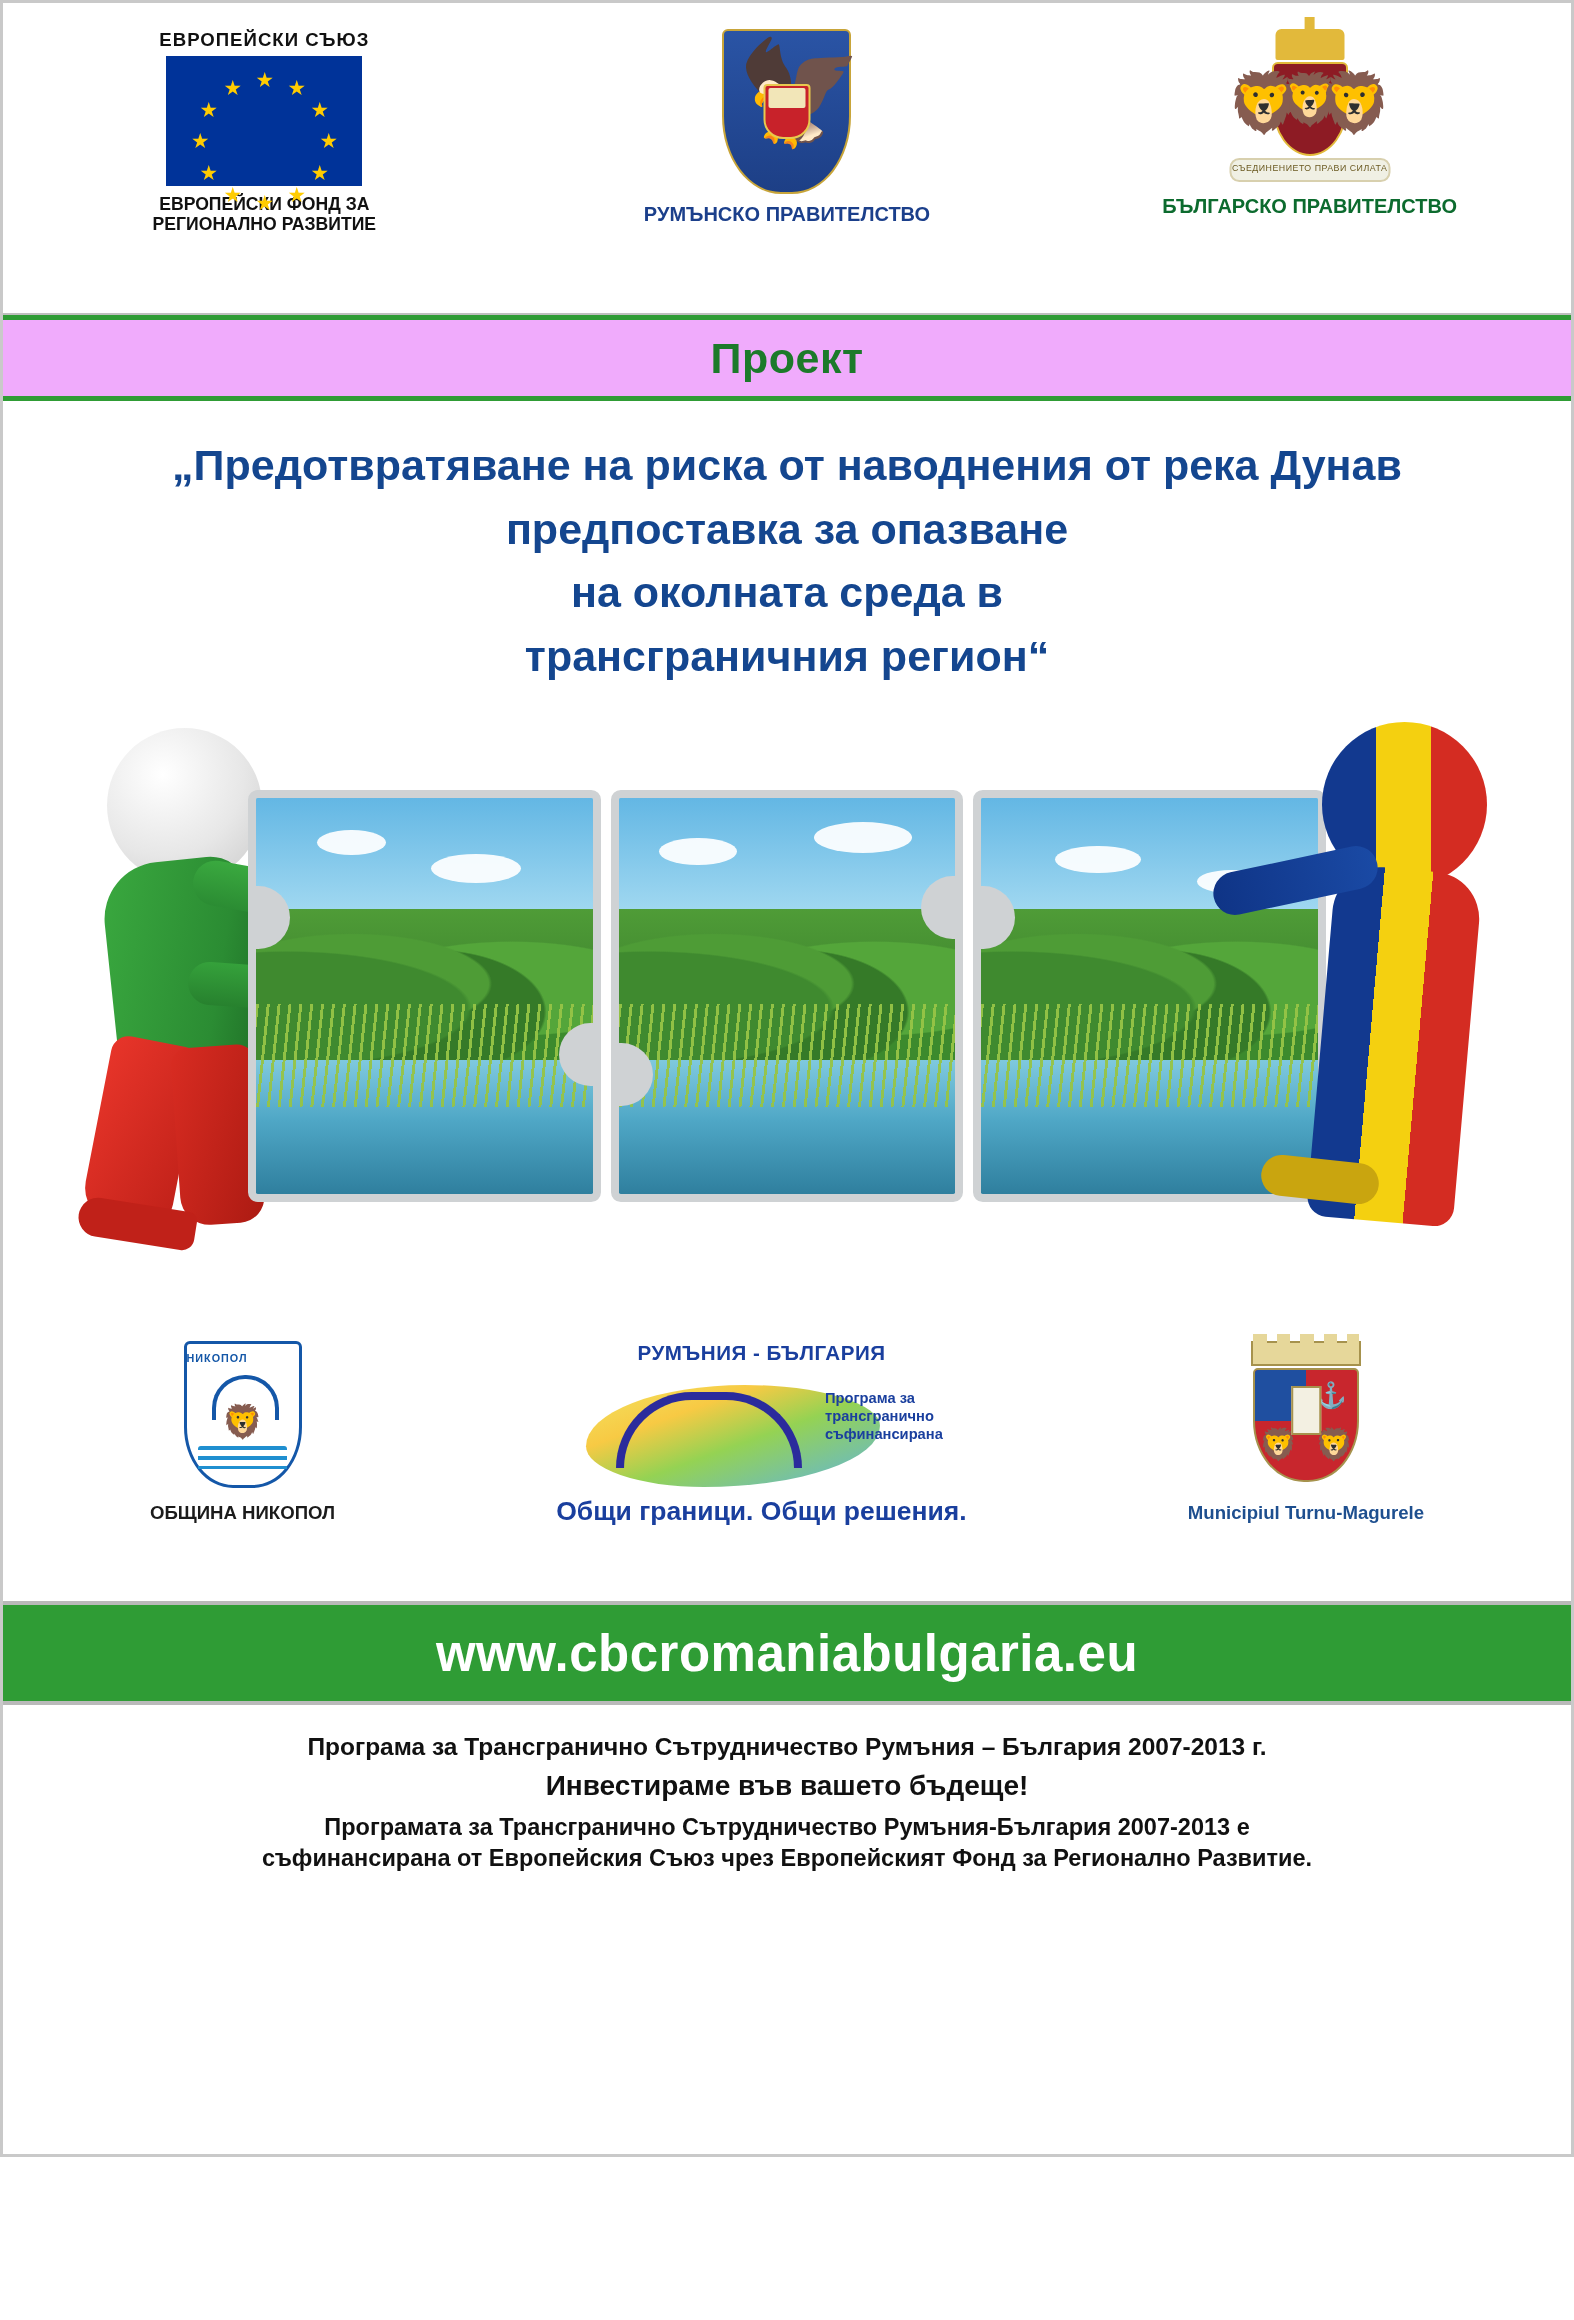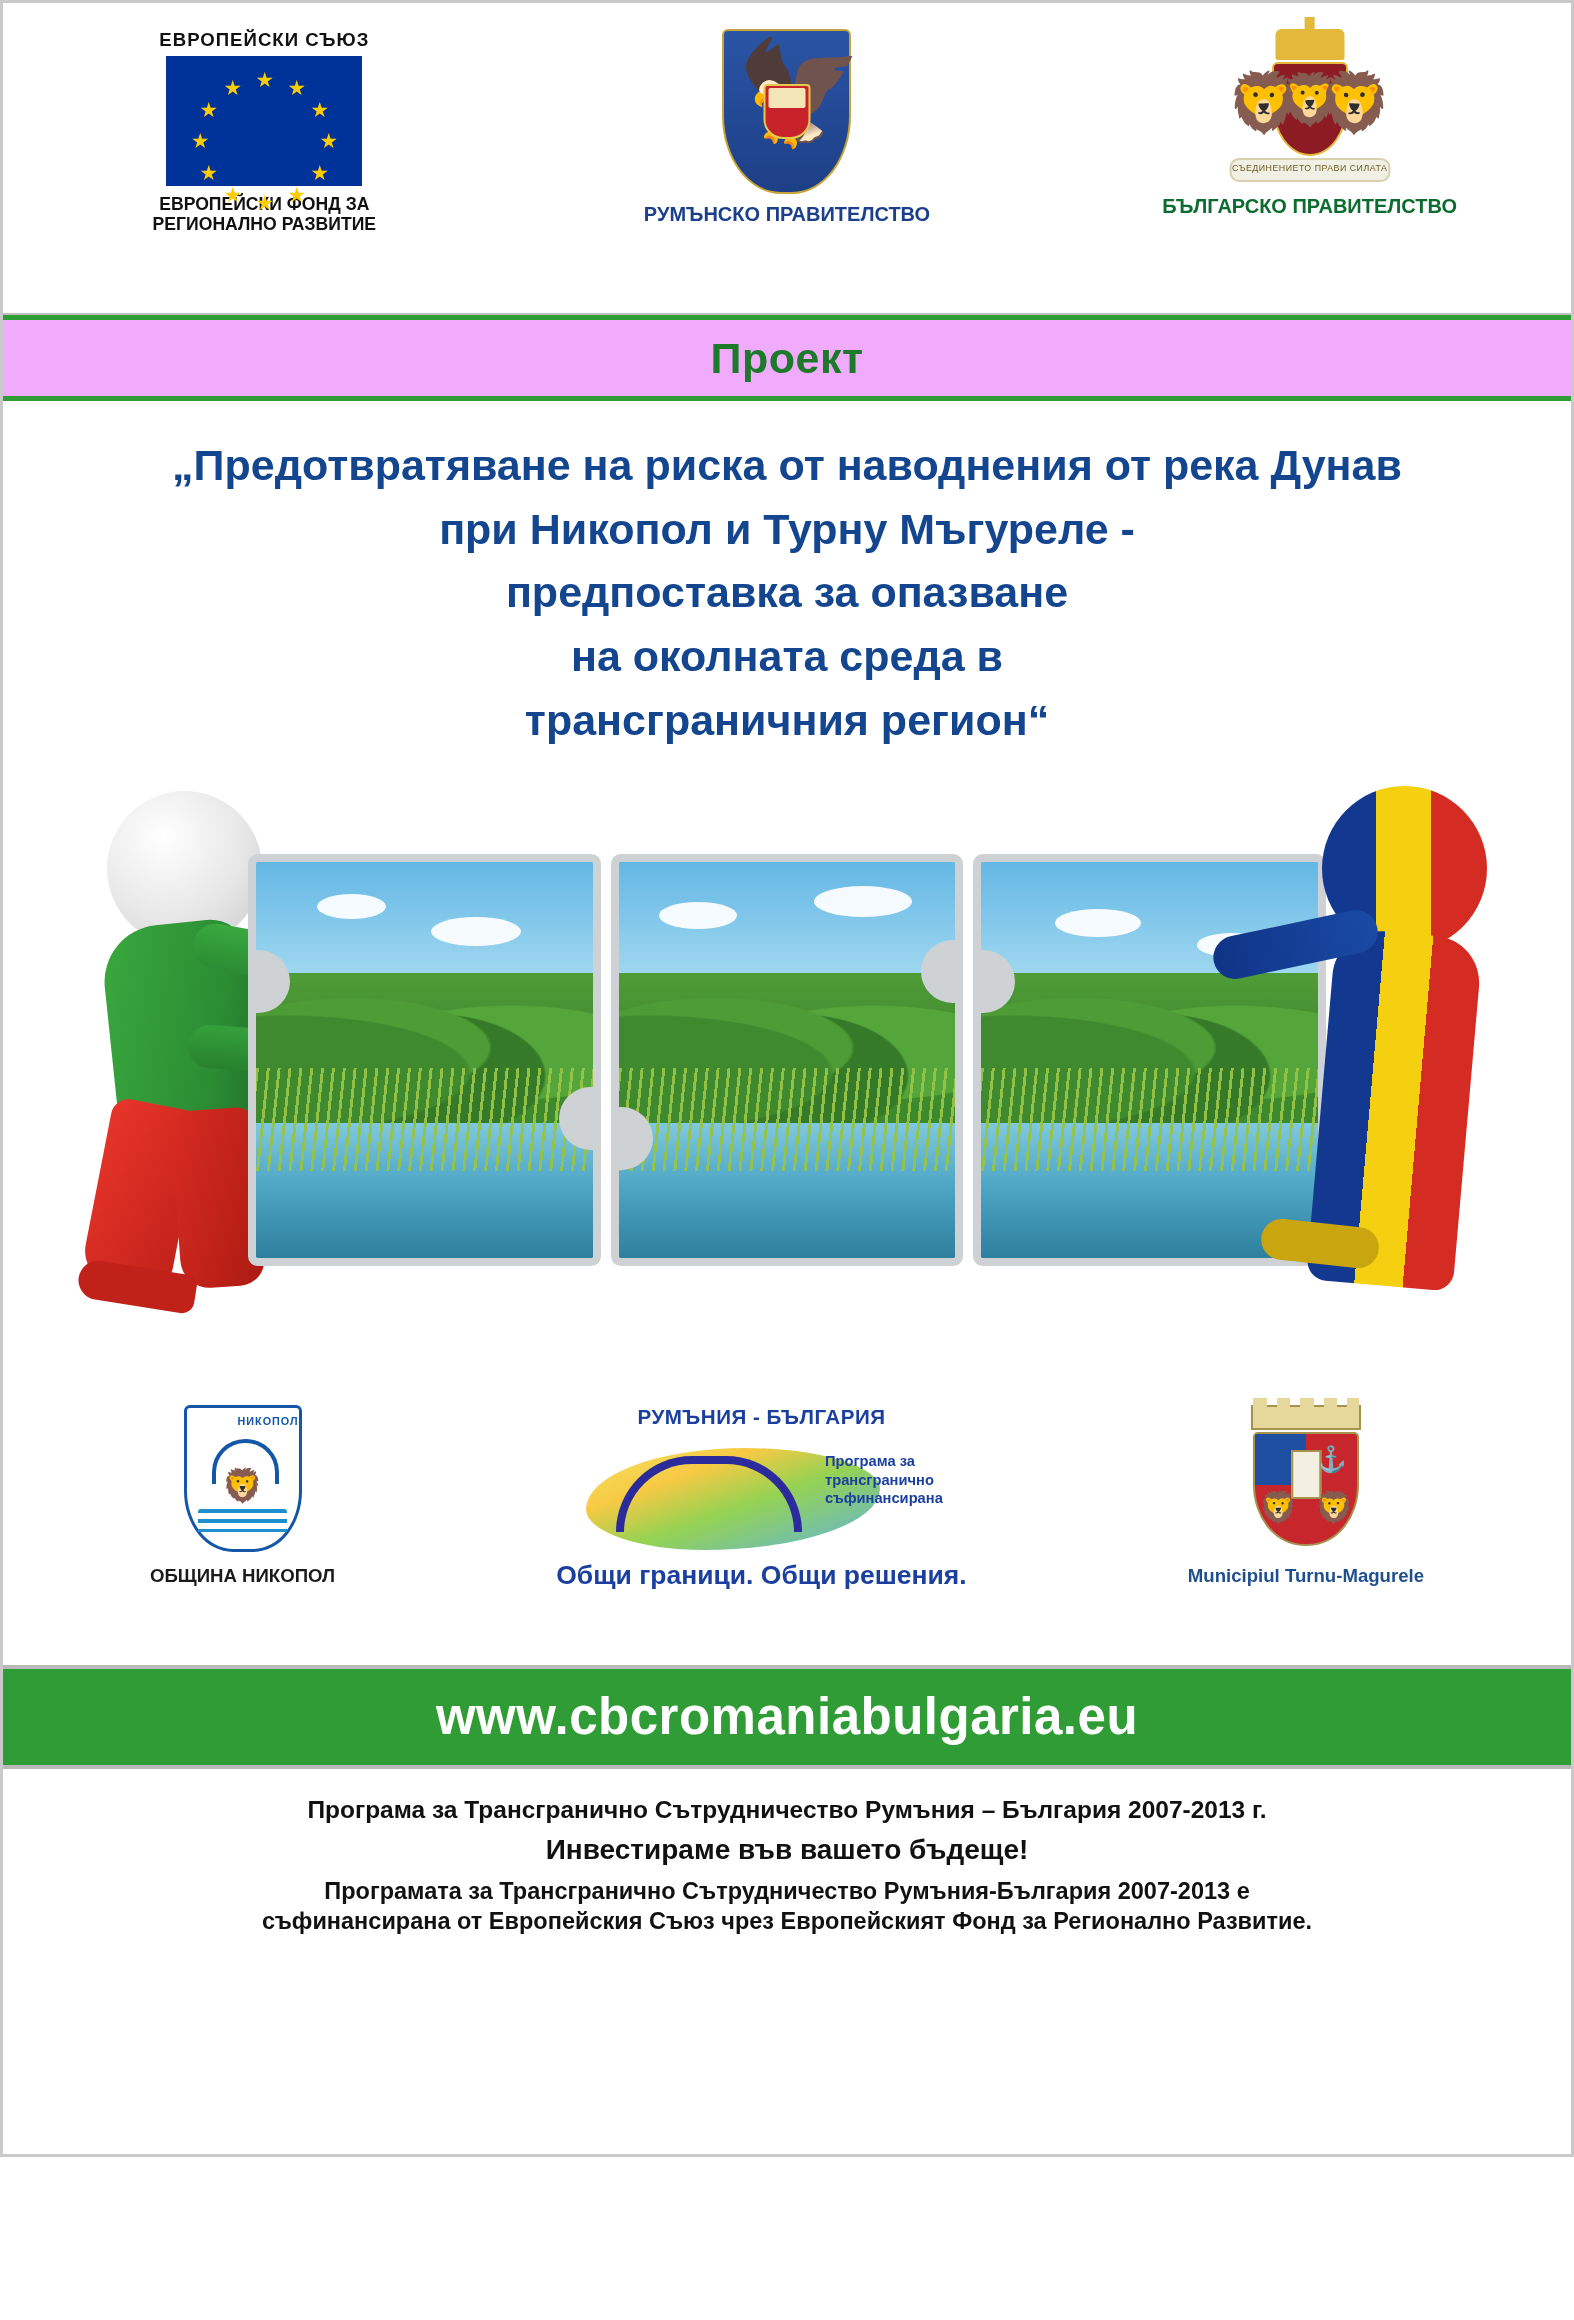--- a/index.html
+++ b/index.html
@@ -410,21 +410,21 @@
   .partners {
     position: relative;
     height: 274px;
     display: flex;
     align-items: flex-start;
     justify-content: space-around;
     padding: 13.7px 39px 0 39px;
     box-sizing: border-box;
   }
   .partner {
-    text-align: right;
+    text-align: left;
   }
   .nikopol-crest {
     width: 118px; height: 147px;
     margin: 0 auto;
     border: 3.9px solid #1457a8;
     border-radius: 5.9px 5.9px 49px 49px / 5.9px 5.9px 61px 61px;
     background: #ffffff;
     position: relative;
     box-sizing: border-box;
   }
@@ -678,21 +678,20 @@
     </div>
 
   </div>
 
   <div class="band">
     <span class="band-text">Проект</span>
   </div>
 
   <div class="title-wrap">
     <div class="title-line">„Предотвратяване на риска от наводнения от река Дунав</div>
-    <div class="title-line">при Никопол и Турну Мъгуреле -</div>
     <div class="title-line">предпоставка за опазване</div>
     <div class="title-line">на околната среда в</div>
     <div class="title-line">трансграничния регион“</div>
   </div>
 
   <div class="art">
 
     <div class="fig-left">
       <div class="fl-head"></div>
       <div class="fl-body"></div>

